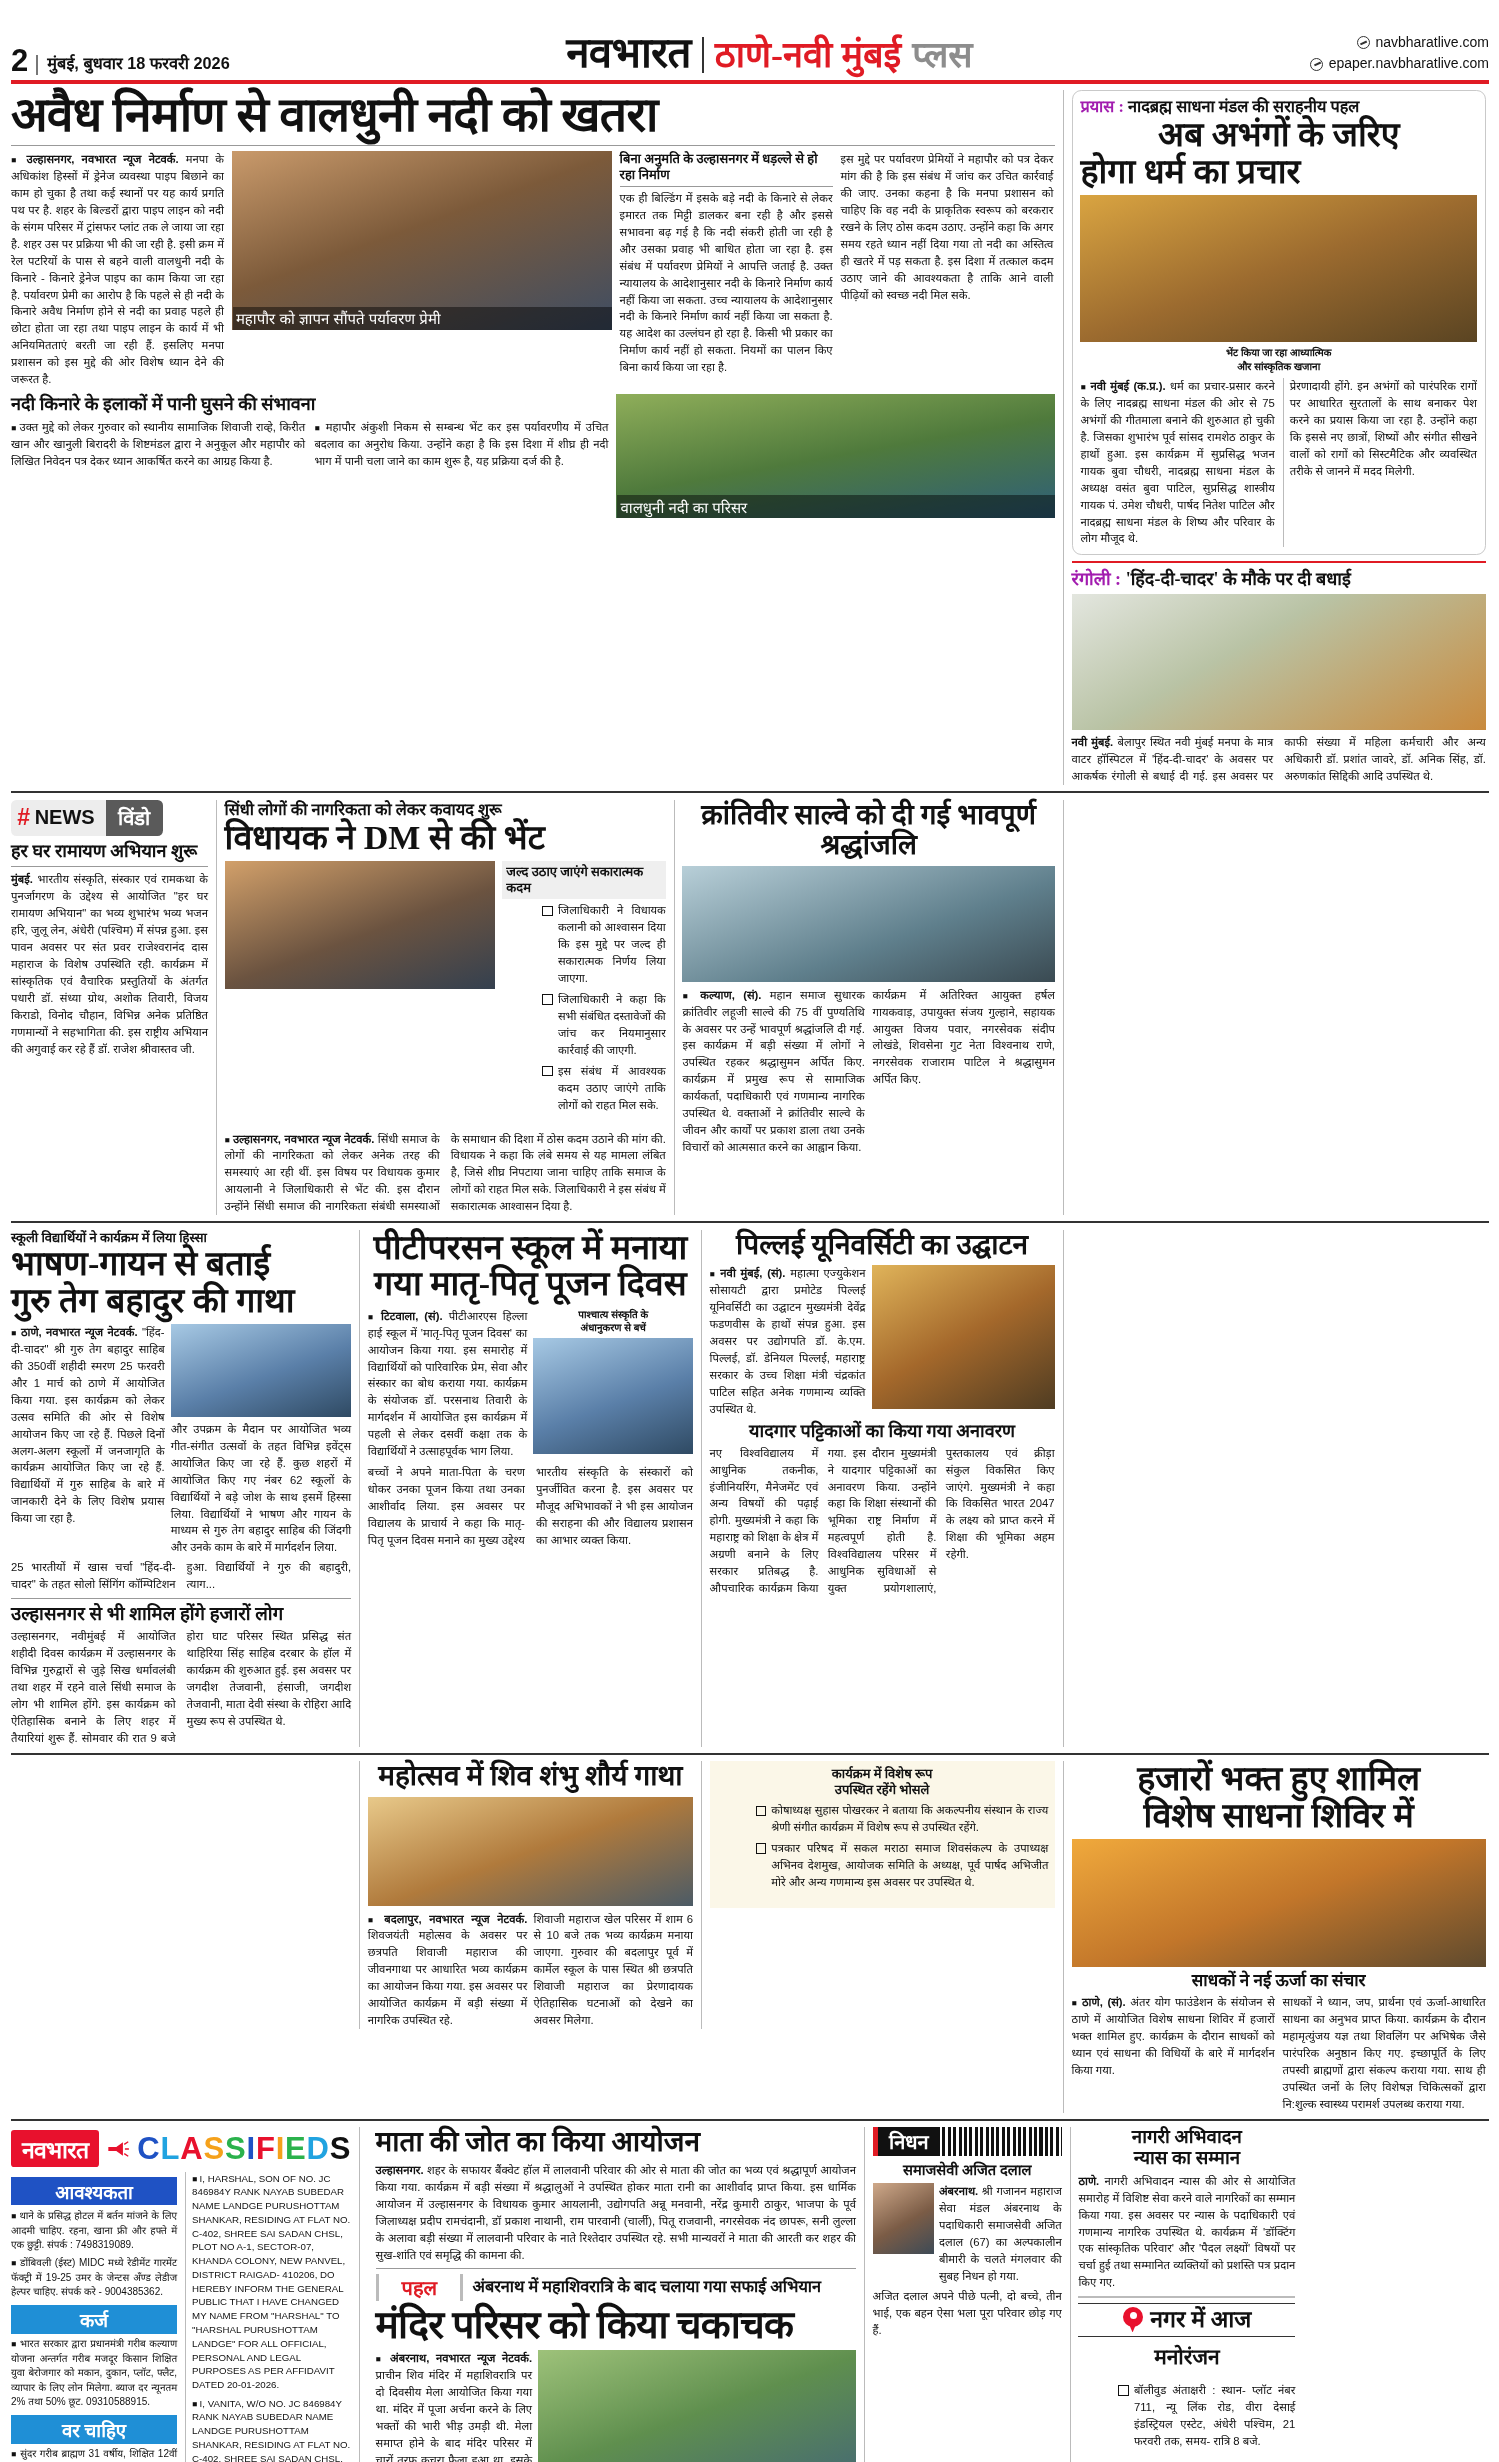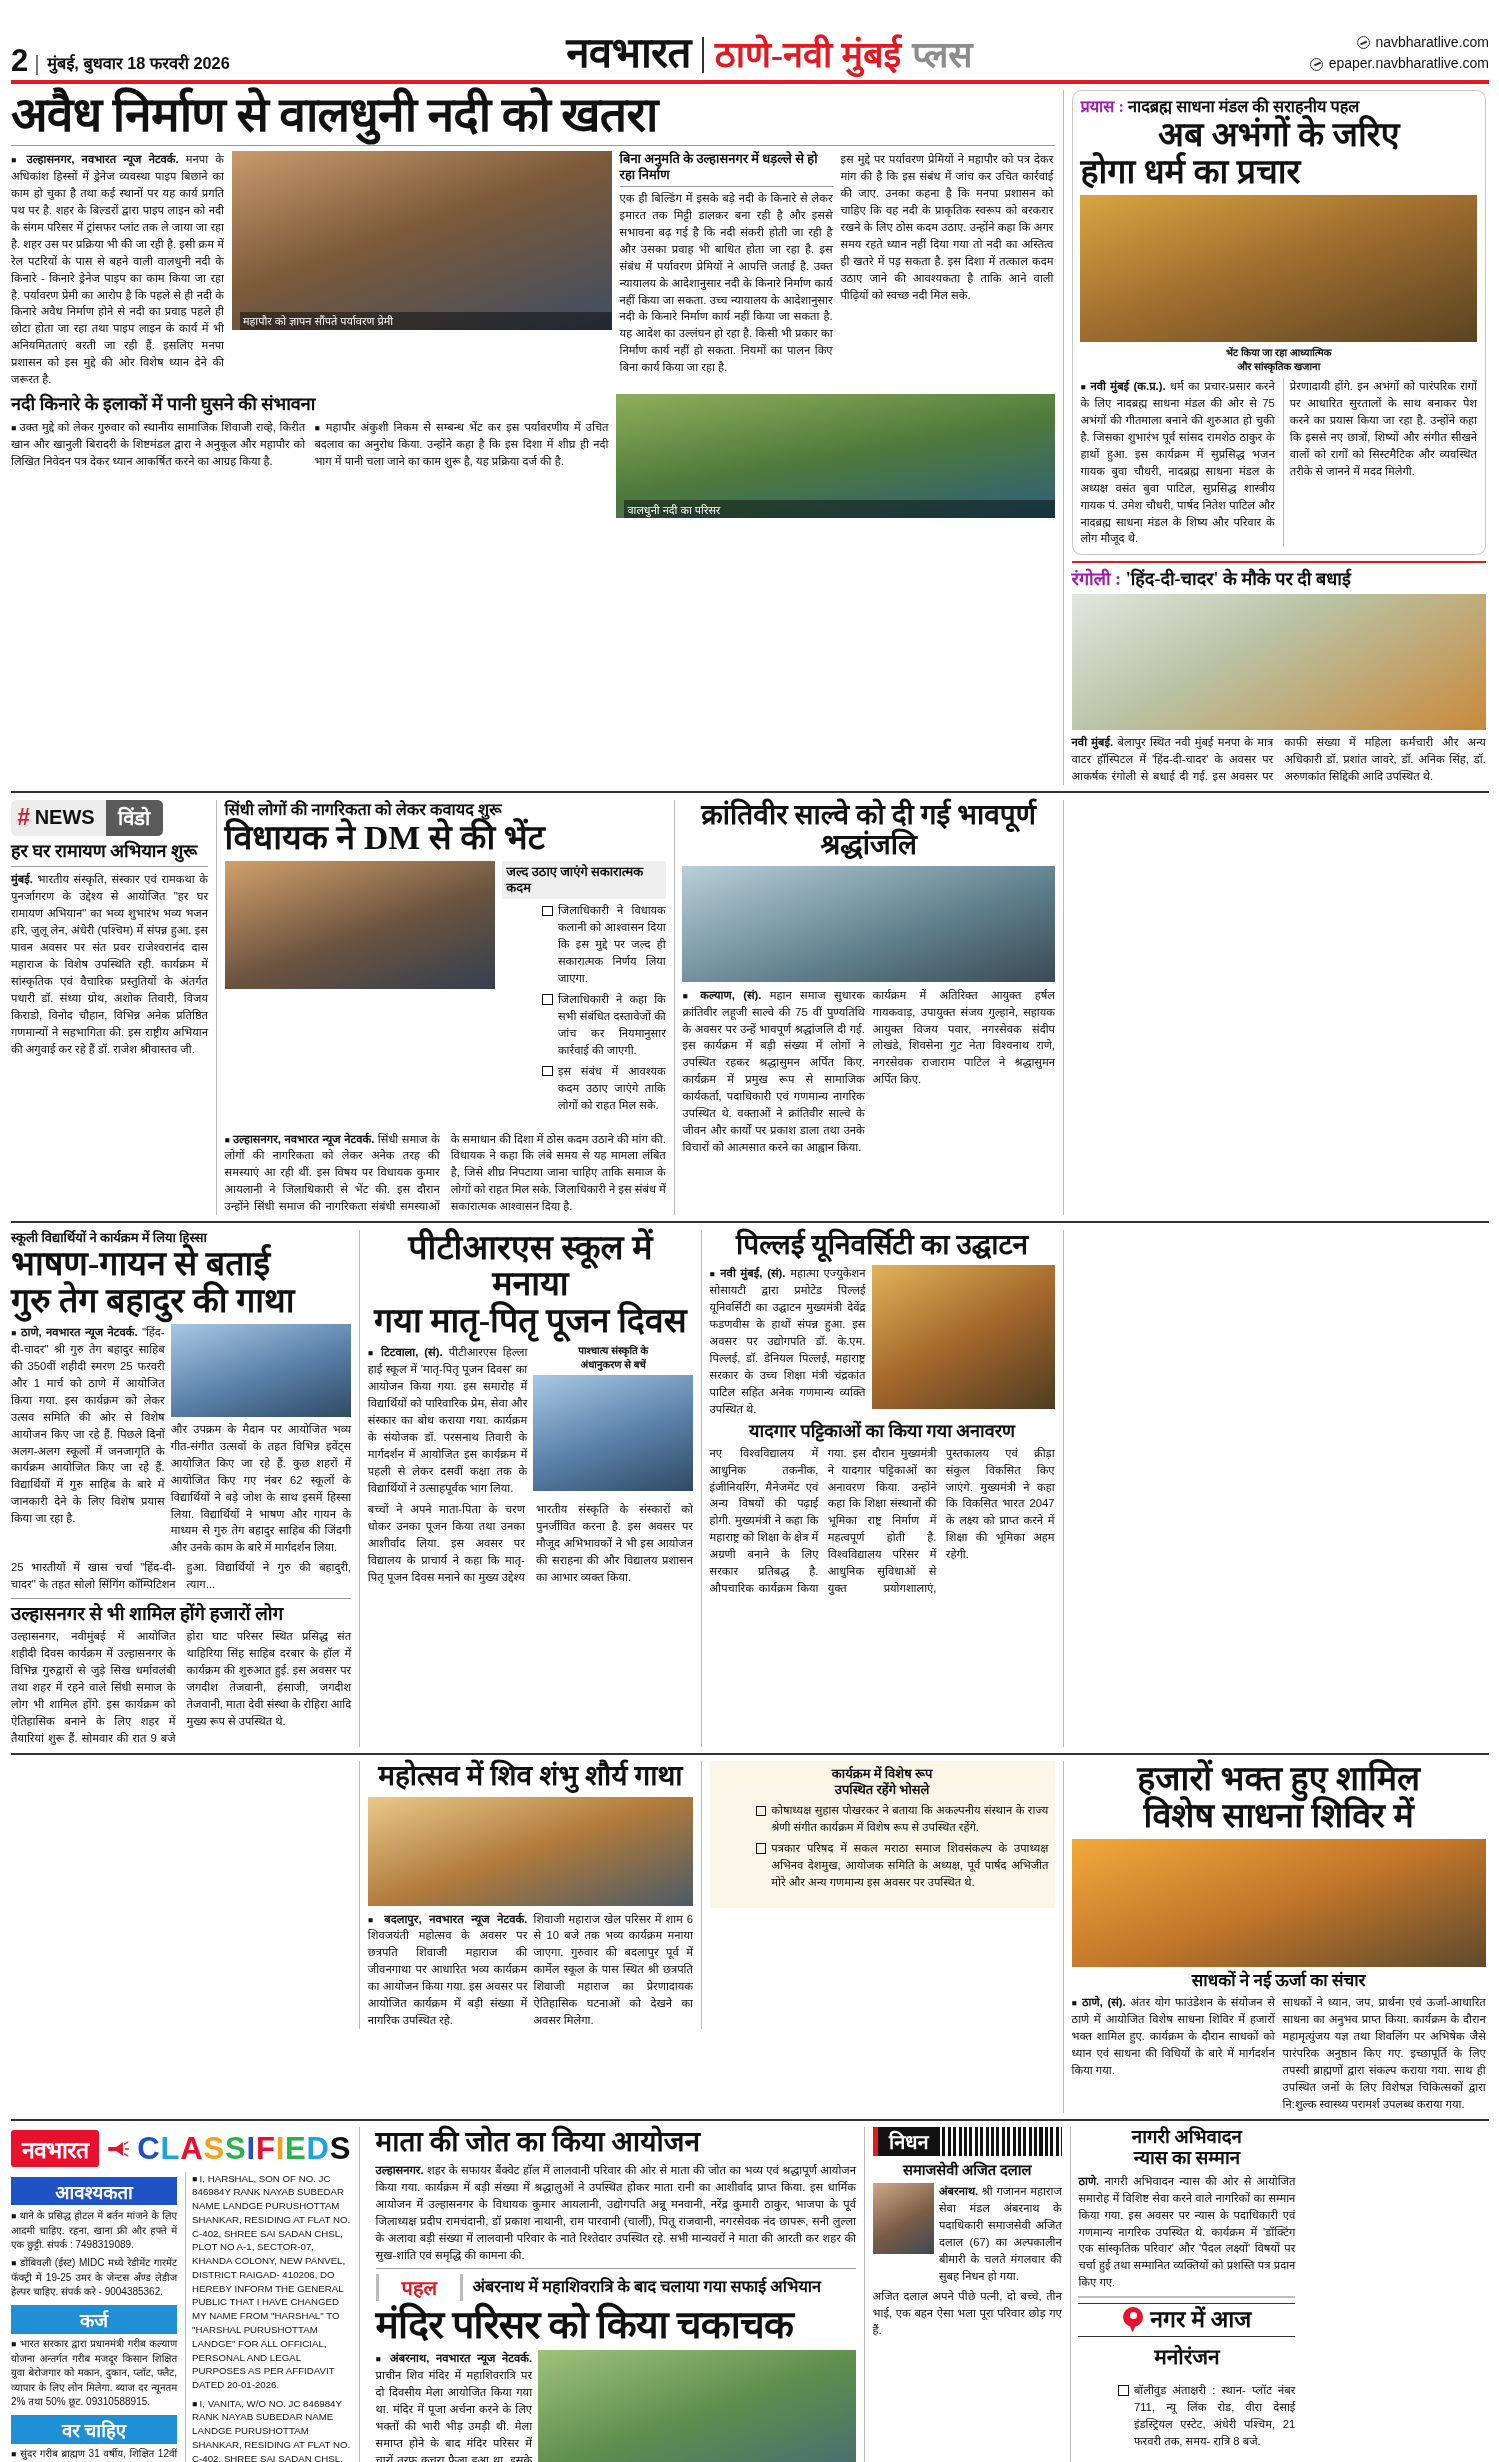--- a/index.html
+++ b/index.html
@@ -42,21 +42,21 @@
   .kicker-sm { font-family:"Liberation Serif", serif; font-weight:bold; font-size:13px; line-height:1.25; }
   .body-txt { font-size:11.3px; line-height:1.5; text-align:justify; }
   .body-txt b, .lead { font-weight:bold; }
   .sq::before { content:"■ "; font-size:8.5px; }
 
   .hr-th { border-top:2.3px solid #333; margin:6.2px 0; }
   .hr-thin { border-top:0.8px solid #999; margin:4.7px 0; }
   .hr-red { border-top:2.3px solid #e01b24; margin:6.2px 0; }
 
   .photo { background:#cdd6d8; position:relative; overflow:hidden; }
-  .photo .cap { position:absolute;bottom:0;left:8px;right:0;background:rgba(0,0,0,.45);color:#fff;font-size:11px;padding:1.6px 3.1px;}
+  .photo .cap { position:absolute;bottom:0;left:1px;right:0;background:rgba(0,0,0,.45);color:#fff;font-size:15px;padding:1.6px 3.1px;}
 
   
   .news-chip { display:inline-flex; align-items:stretch; border-radius:5.4px; overflow:hidden; font-weight:bold; }
   .nc-l { background:#ededed; padding:4.7px 11px 4.7px 6.2px; font-size:20px; display:flex; align-items:center; gap:4.7px;}
   .nc-hash { color:#e01b24; font-size:23px; }
   .nc-r { background:#5a5a5a; color:#fff; padding:4.7px 12.4px; font-size:20px; font-family:"Liberation Serif",serif;}
 
   .boxed { border:1.6px solid #c9c9c9; border-radius:9.3px; padding:6.2px 7.8px; }
 
   .tag-red { color:#a21caf; font-weight:bold; }
@@ -270,21 +270,21 @@
               <div class="body-txt" style="margin-top:3.9px;">और उपक्रम के मैदान पर आयोजित भव्य गीत-संगीत उत्सवों के तहत विभिन्न इवेंट्स आयोजित किए जा रहे हैं. कुछ शहरों में आयोजित किए गए नंबर 62 स्कूलों के विद्यार्थियों ने बड़े जोश के साथ इसमें हिस्सा लिया. विद्यार्थियों ने भाषण और गायन के माध्यम से गुरु तेग बहादुर साहिब की जिंदगी और उनके काम के बारे में मार्गदर्शन लिया.</div>
             </div>
           </div>
           <div class="body-txt two-col" style="margin-top:3.1px;">25 भारतीयों में खास चर्चा "हिंद-दी-चादर" के तहत सोलो सिंगिंग कॉम्पिटिशन हुआ. विद्यार्थियों ने गुरु की बहादुरी, त्याग...</div>
           <div class="hr-thin"></div>
           <div class="hl-md" style="font-size:18.6px;">उल्हासनगर से भी शामिल होंगे हजारों लोग</div>
           <div class="body-txt two-col" style="margin-top:3.9px;"><span>उल्हासनगर, नवीमुंबई में आयोजित शहीदी दिवस कार्यक्रम में उल्हासनगर के विभिन्न गुरुद्वारों से जुड़े सिख धर्मावलंबी तथा शहर में रहने वाले सिंधी समाज के लोग भी शामिल होंगे. इस कार्यक्रम को ऐतिहासिक बनाने के लिए शहर में तैयारियां शुरू हैं. सोमवार की रात 9 बजे होरा घाट परिसर स्थित प्रसिद्ध संत थाहिरिया सिंह साहिब दरबार के हॉल में कार्यक्रम की शुरुआत हुई.</span> <span>इस अवसर पर जगदीश तेजवानी, हंसाजी, जगदीश तेजवानी, माता देवी संस्था के रोहिरा आदि मुख्य रूप से उपस्थित थे.</span></div>
         </div>
 
         <div style="width:334px;border-right:1.6px solid #bbb;padding-right:7.8px;">
-          <div class="hl-xl" style="text-align:center;">पीटीआरएस स्कूल में मनाया</div>
+          <div class="hl-xl" style="text-align:center;">पीटीपरसन स्कूल में मनाया</div>
           <div class="hl-xl" style="text-align:center;">गया मातृ-पितृ पूजन दिवस</div>
           <div style="display:flex;gap:6.2px;margin-top:4.7px;">
             <div class="body-txt sq" style="width:50%;"><b>टिटवाला, (सं).</b> <span>पीटीआरएस हिल्ला हाई स्कूल में 'मातृ-पितृ पूजन दिवस' का आयोजन किया गया. इस समारोह में विद्यार्थियों को पारिवारिक प्रेम, सेवा और संस्कार का बोध कराया गया. कार्यक्रम के संयोजक डॉ. परसनाथ तिवारी के मार्गदर्शन में आयोजित इस कार्यक्रम में पहली से लेकर दसवीं कक्षा तक के विद्यार्थियों ने उत्साहपूर्वक भाग लिया.</span></div>
             <div style="width:50%;">
               <div class="mini-cap">पाश्चात्य संस्कृति के</div>
               <div class="mini-cap">अंधानुकरण से बचें</div>
               <div class="photo ph-kids" style="height:116px;margin-top:3.1px;"></div>
             </div>
           </div>
           <div class="body-txt two-col" style="margin-top:3.9px;">बच्चों ने अपने माता-पिता के चरण धोकर उनका पूजन किया तथा उनका आशीर्वाद लिया. इस अवसर पर विद्यालय के प्राचार्य ने कहा कि मातृ-पितृ पूजन दिवस मनाने का मुख्य उद्देश्य भारतीय संस्कृति के संस्कारों को पुनर्जीवित करना है. इस अवसर पर मौजूद अभिभावकों ने भी इस आयोजन की सराहना की और विद्यालय प्रशासन का आभार व्यक्त किया.</div>

